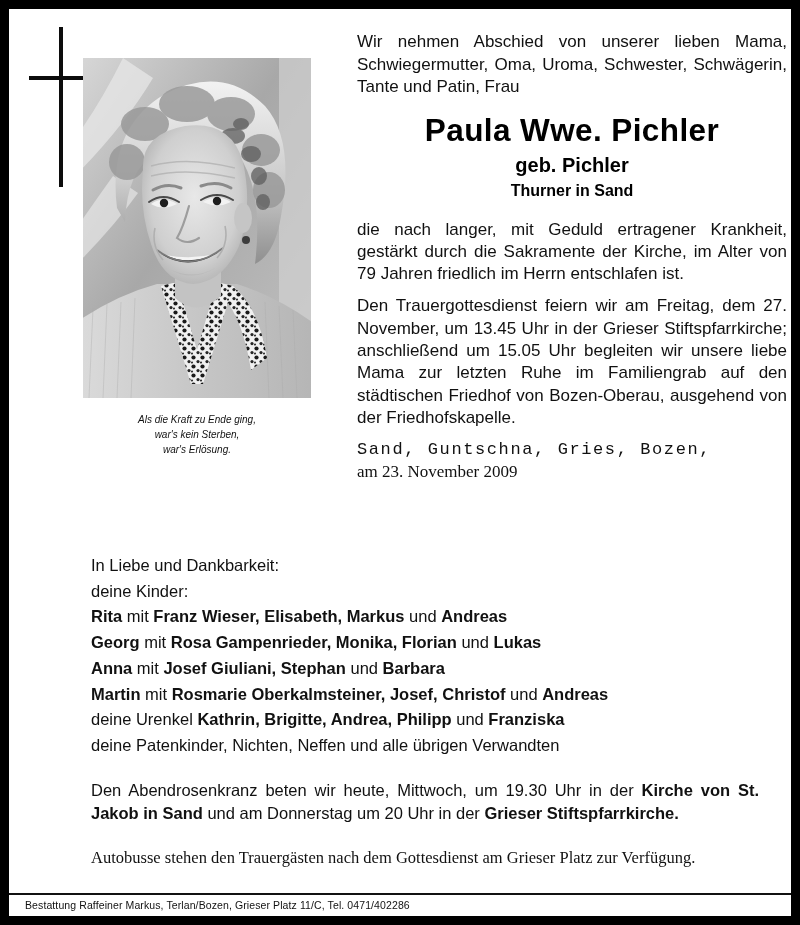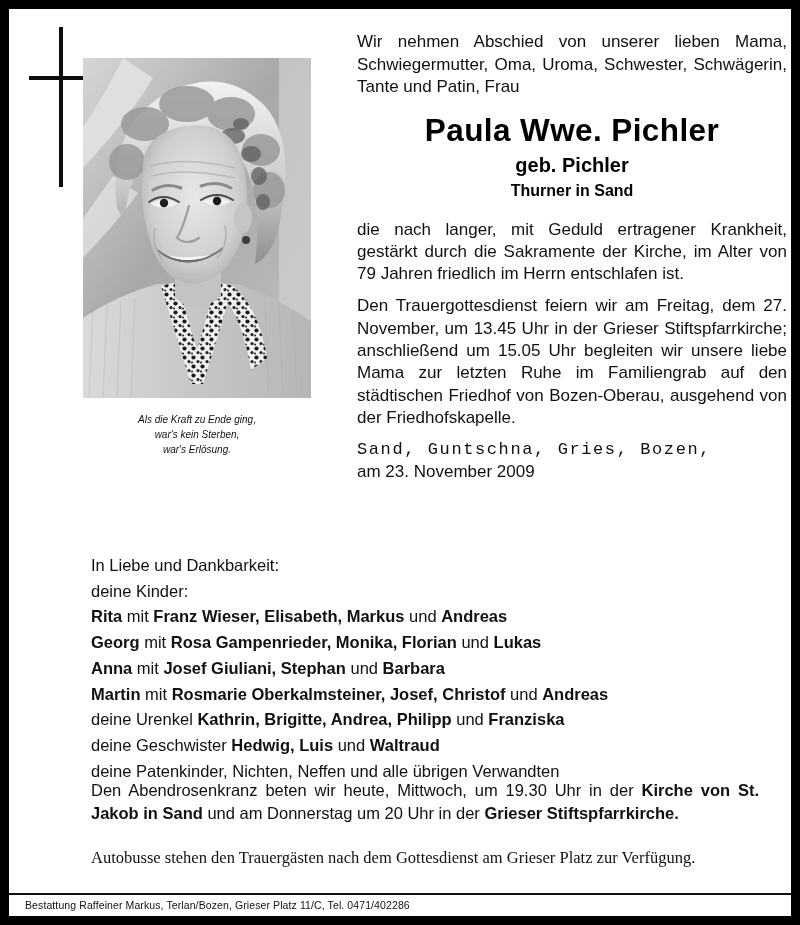--- a/index.html
+++ b/index.html
@@ -139,20 +139,21 @@
     color: #111;
     letter-spacing: 1.6px;
     margin: 0;
     font-family: Liberation Mono, monospace;
   }
   .date-line {
     font-size: 17px;
     line-height: 1.31;
     color: #111;
     margin: 0;
+    font-family: Liberation Serif, serif;
   }
 
   
   .family {
     position: absolute;
     left: 82px;
     top: 544px;
     width: 660px;
   }
   .family .fline {
@@ -341,21 +342,20 @@
 
     <div class="family">
       <div class="fline">In Liebe und Dankbarkeit:</div>
       <div class="fline">deine Kinder:</div>
       <div>
           <div class="fline"><b>Rita</b><span> mit </span><b>Franz Wieser, Elisabeth, Markus</b><span> und </span><b>Andreas</b></div>
           <div class="fline"><b>Georg</b><span> mit </span><b>Rosa Gampenrieder, Monika, Florian</b><span> und </span><b>Lukas</b></div>
           <div class="fline"><b>Anna</b><span> mit </span><b>Josef Giuliani, Stephan</b><span> und </span><b>Barbara</b></div>
           <div class="fline"><b>Martin</b><span> mit </span><b>Rosmarie Oberkalmsteiner, Josef, Christof</b><span> und </span><b>Andreas</b></div>
           <div class="fline"><span>deine Urenkel </span><b>Kathrin, Brigitte, Andrea, Philipp</b><span> und </span><b>Franziska</b></div>
-          <div class="fline"><span>deine Geschwister </span><b>Hedwig, Luis</b><span> und </span><b>Waltraud</b></div>
           <div class="fline"><span>deine Patenkinder, Nichten, Neffen und alle übrigen Verwandten</span></div>
         </div>
     </div>
 
     <div class="closing">
       <p class="cpara"><span>Den Abendrosenkranz beten wir heute, Mittwoch, um 19.30 Uhr in der </span><b>Kirche von St. Jakob in Sand</b><span> und am Donnerstag um 20 Uhr in der </span><b>Grieser Stiftspfarrkirche.</b></p>
       <p class="cpara"><span>Autobusse stehen den Trauergästen nach dem Gottesdienst am Grieser Platz zur Verfügung.</span></p>
     </div>
 
     <div class="footer-rule"></div>

